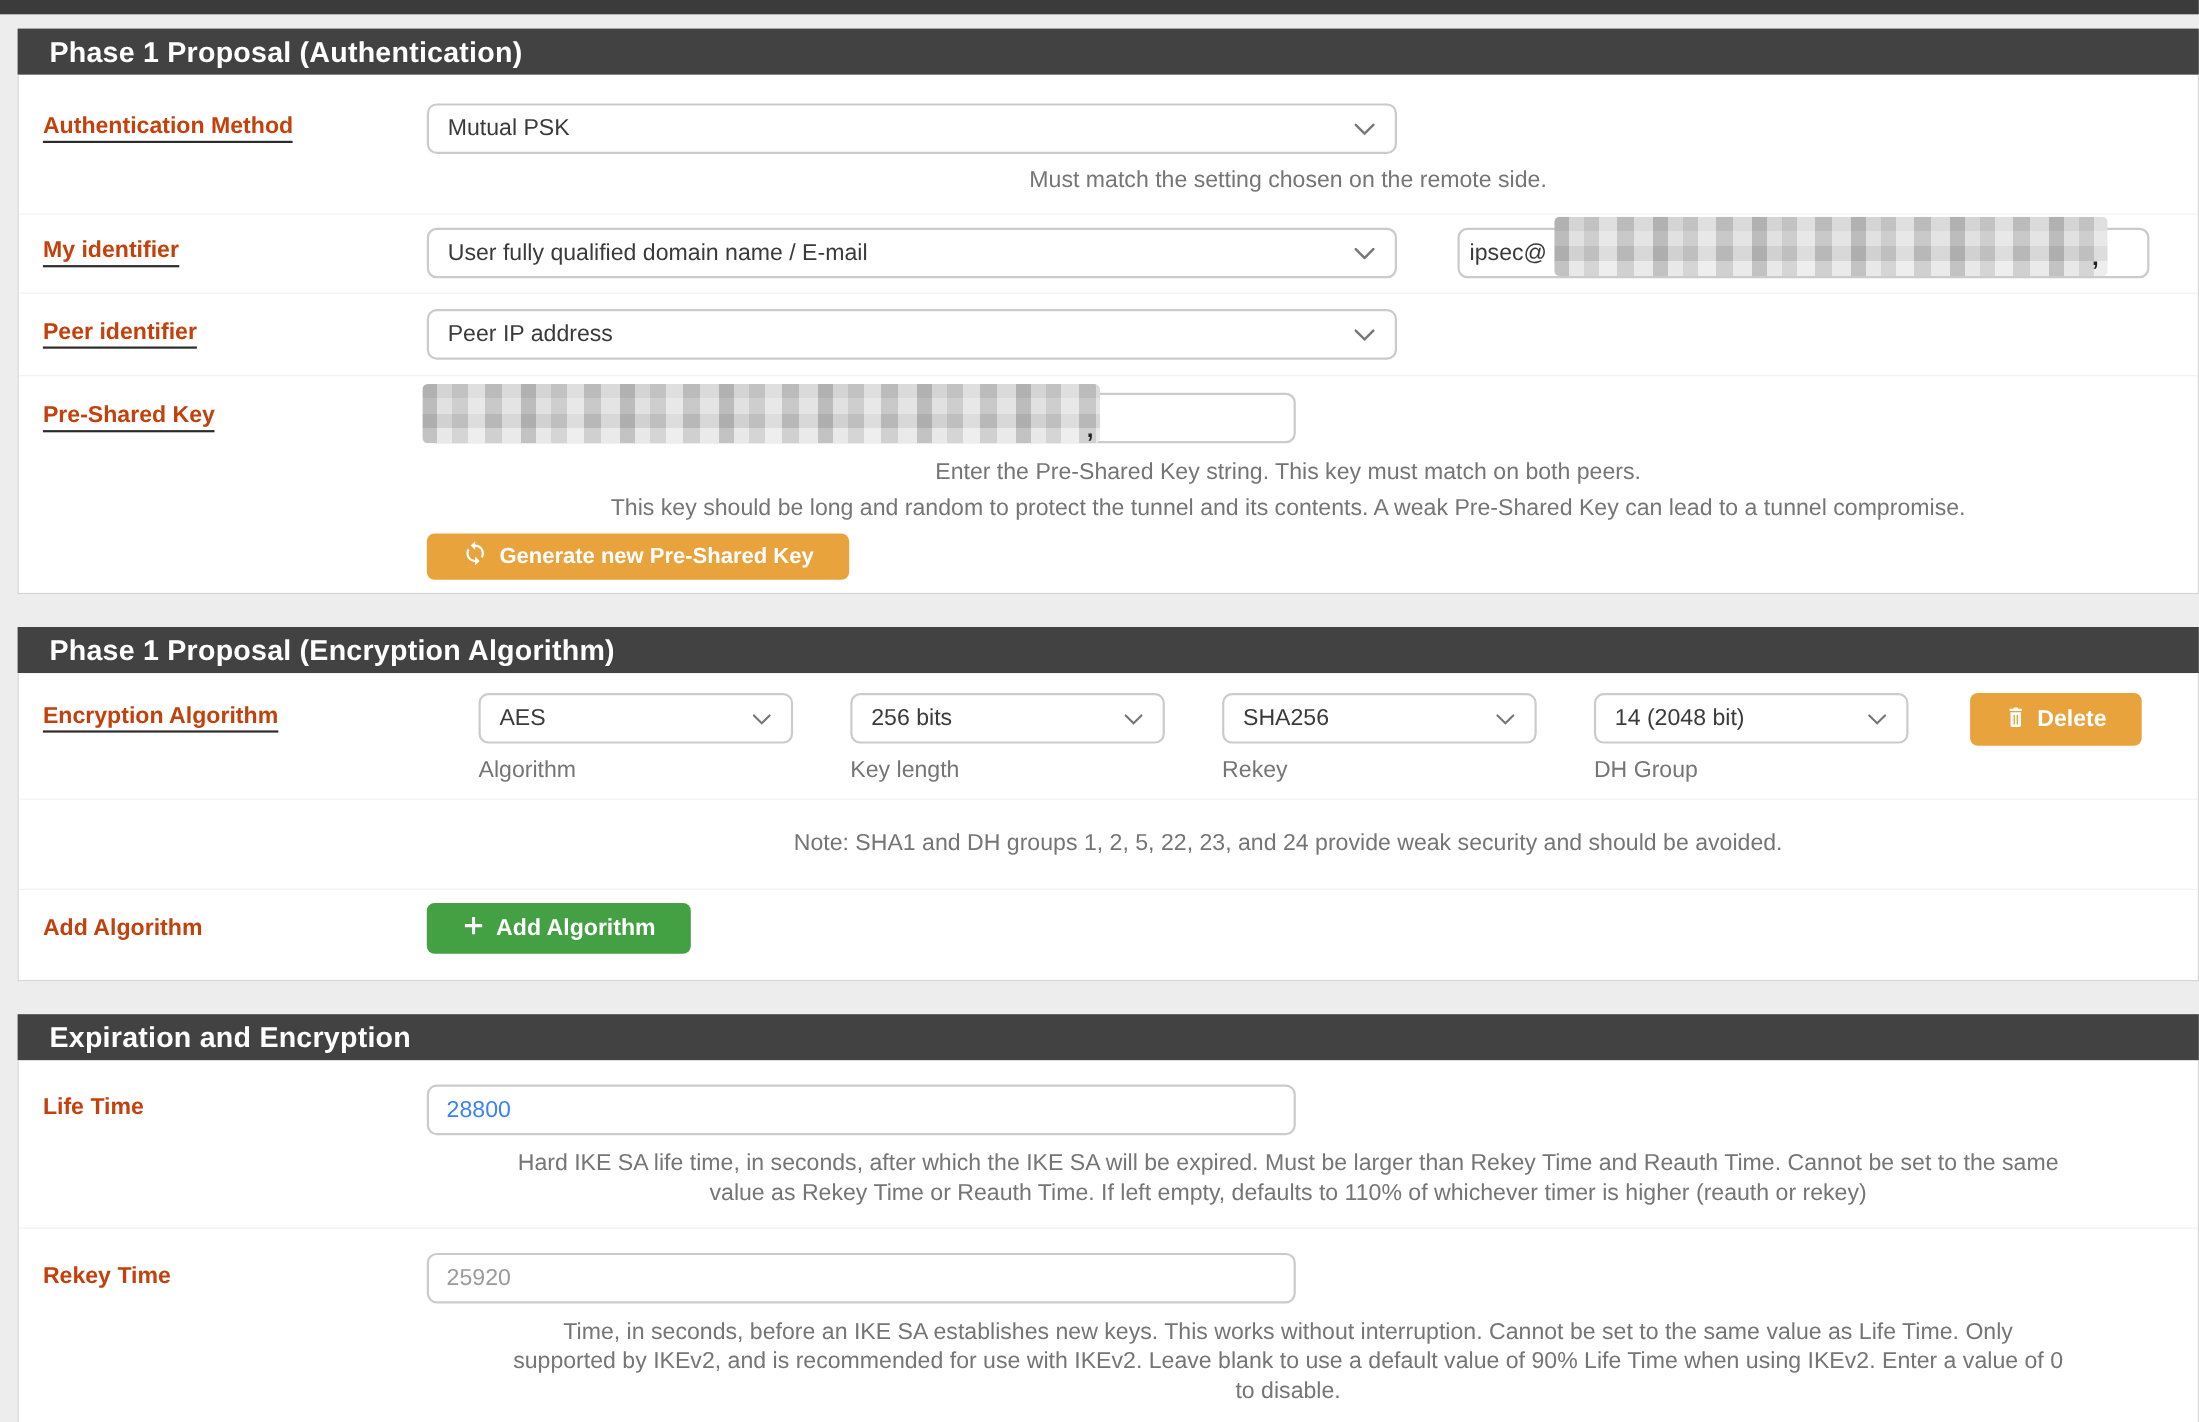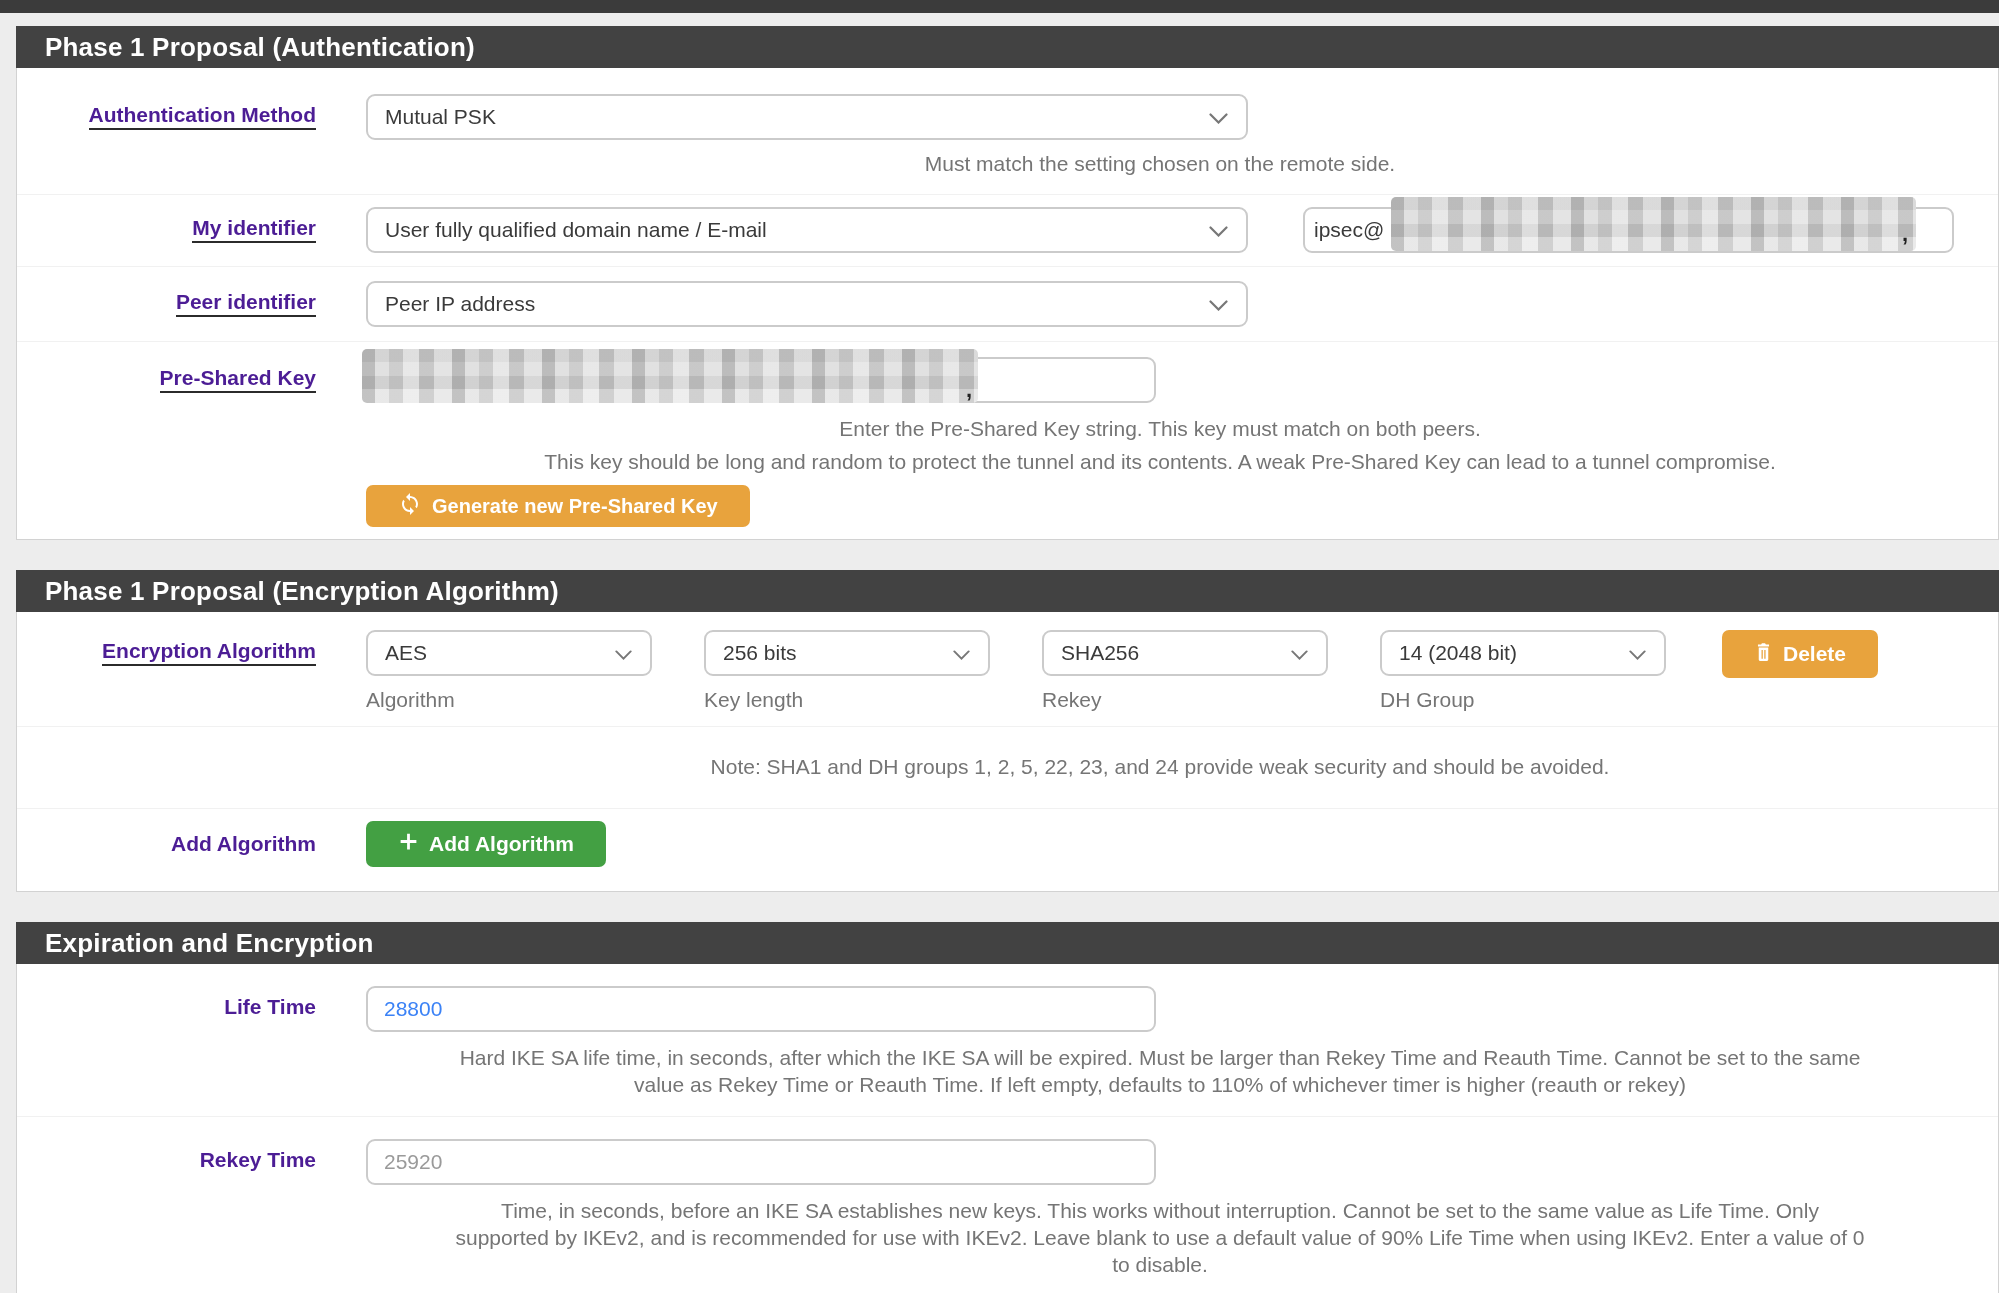--- a/index.html
+++ b/index.html
@@ -24,22 +24,21 @@
   .panel-body {
     background:#fff;
     border:1px solid #d2d2d2; border-top:none;
   }
 
   .form-row { display:flex; }
   .form-row + .form-row { border-top:1px solid #f1f1f1; }
 
   .lbl-col {
     width:299px; flex:0 0 299px;
-    text-align:right;
-    font-weight:bold; font-size:21px; color:#4c1d95;
+    font-weight:bold; font-size:21px; color:#c2410c;margin-left:22px;
   }
   .lbl-col .u { border-bottom:2px solid #2b2b2b; padding-bottom:2px; }
   .ctl-col { flex:1; margin-left:50px; margin-right:44px; }
 
   
   .fselect {
     height:46px; background:#fff;
     border:2px solid #cbcbcb; border-radius:9px;
     display:flex; align-items:center; justify-content:space-between;
     padding:0 18px 0 17px;
@@ -90,21 +89,21 @@
   }
   .redact-suffix {
     position:absolute; font-size:22px; color:#222; font-weight:bold;
   }
 
   
   .r-auth   { padding:26px 0 17px 0; }
   .r-myid   { padding:12px 0 13px 0; }
   .r-peerid { padding:14px 0 14px 0; }
   .r-psk    { padding:15px 0 12px 0; }
-  .r-enc    { padding:18px 0 14px 0; }
+  .r-enc    { padding:18px 0 14px 0;gap:47px; }
   .r-note   { padding:26px 0 28px 0; }
   .r-add    { padding:12px 0 24px 0; }
   .r-life   { padding:22px 0 18px 0; }
   .r-rekey  { padding:22px 0 20px 0; }
 
   .lbl-pad { padding-top:9px; }
   .cap-row { display:flex; gap:52px; margin-top:10px; }
   .cap { width:286px; font-size:21px; color:#757575; }
   .algline { display:flex; gap:52px; align-items:flex-start; }
 

